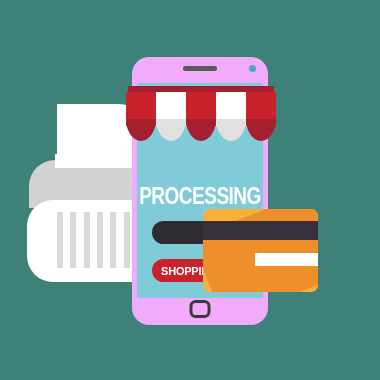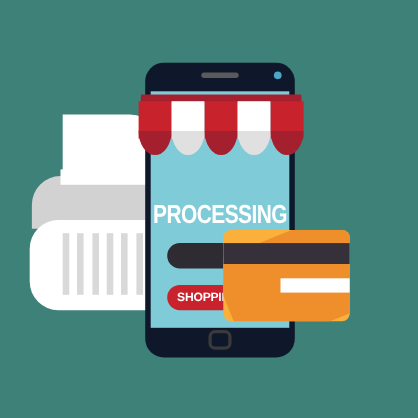--- a/index.html
+++ b/index.html
@@ -81,21 +81,21 @@
     background: #d9d9d9;
   }
 
   
   .phone {
     position: absolute;
     left: 132px;
     top: 57px;
     width: 136px;
     height: 268px;
-    background: #0f172a;
+    background: #f0abfc;
     border-radius: 17px;
     box-sizing: border-box;
   }
   .phone-speaker {
     position: absolute;
     left: 50%;
     top: 9px;
     transform: translateX(-50%);
     width: 34px;
     height: 5px;

